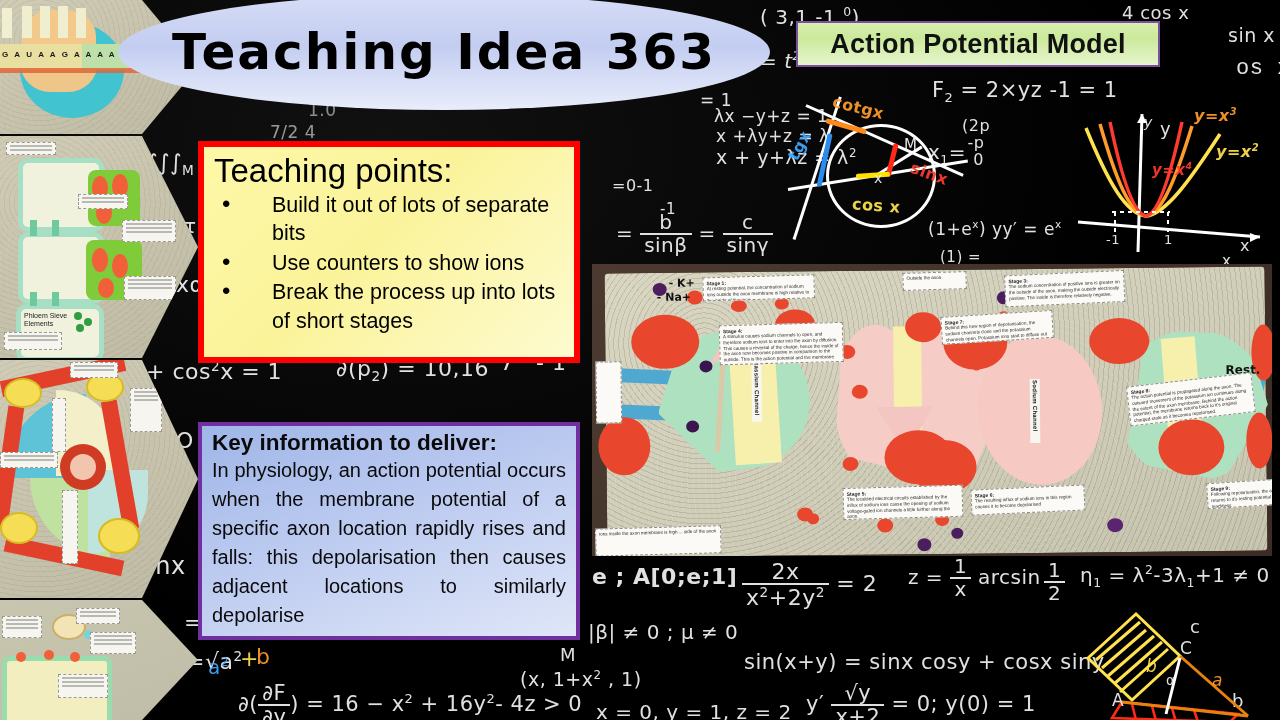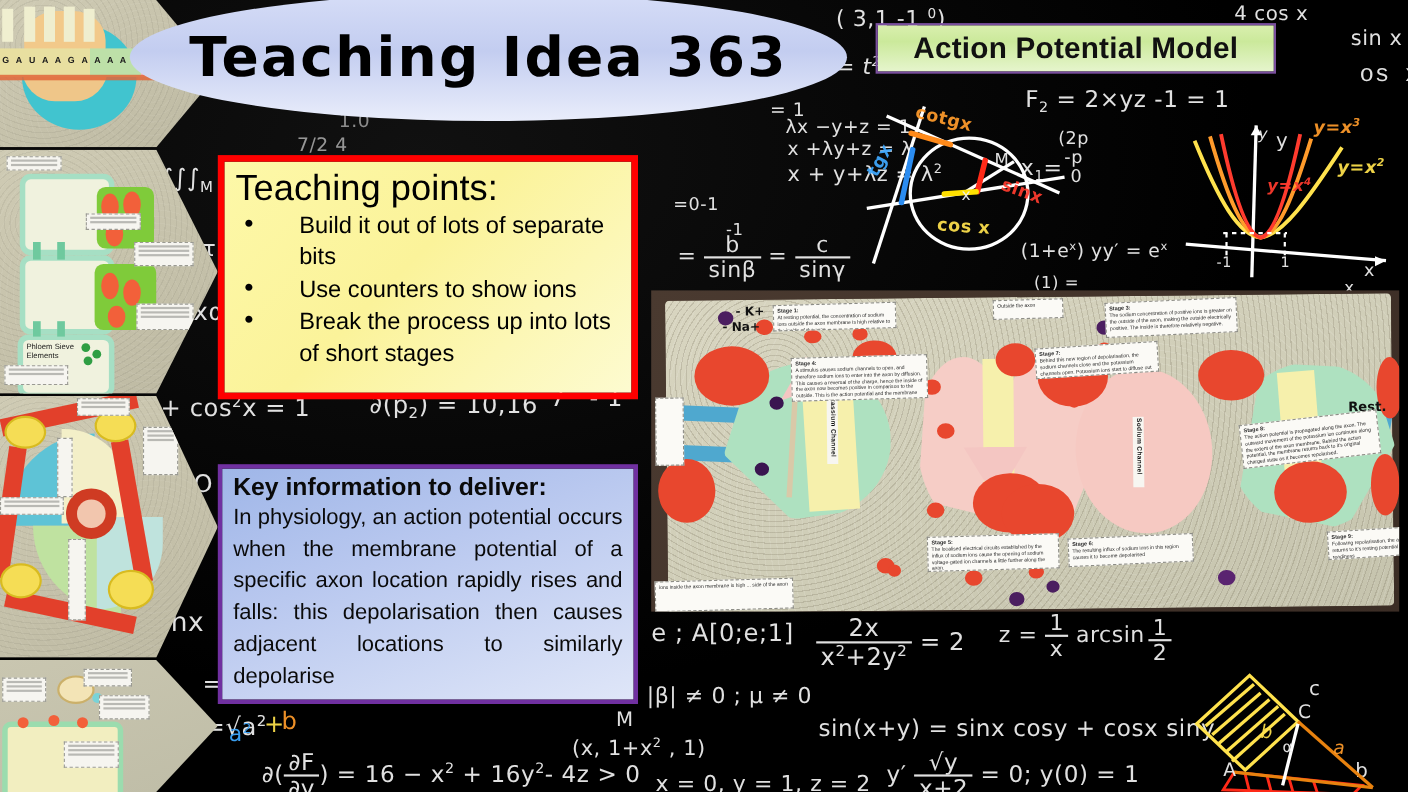--- a/index.html
+++ b/index.html
@@ -150,28 +150,29 @@
     <span class="chalk" style="left:184px;top:610px;font-size:22px;">=</span>
     <span class="chalk r" style="left:176px;top:650px;font-size:22px;">|</span>
     <span class="chalk" style="left:186px;top:648px;font-size:22px;">=√a<span class="sup">2</span></span>
     <span class="chalk b" style="left:208px;top:654px;font-size:20px;">a<span class="sup">2</span></span>
     <span class="chalk y" style="left:240px;top:646px;font-size:22px;">+</span>
     <span class="chalk o" style="left:256px;top:644px;font-size:22px;">b</span>
 
     <span class="chalk" style="left:336px;top:356px;font-size:22px;">∂(p<span class="sub">2</span>) = 10,16</span>
     <span class="chalk" style="left:500px;top:350px;font-size:22px;">7</span>
     <span class="chalk" style="left:536px;top:350px;font-size:22px;">- 1</span>
-    <span class="chalk" style="left:592px;top:564px;font-size:22px;">e ; A[0;e;1]</span>
+    <span class="chalk" style="left:592px;top:564px;font-size:22px;font-weight:bold;">e ; A[0;e;1]</span>
     <span class="chalk" style="left:588px;top:620px;font-size:20px;">|β| ≠ 0 ; μ ≠ 0</span>
     <span class="chalk" style="left:560px;top:644px;font-size:18px;">M</span>
     <span class="chalk" style="left:742px;top:560px;font-size:22px;">
       <span class="frac"><span class="num">2x</span><span class="den">x<span class="sup">2</span>+2y<span class="sup">2</span></span></span> = 2
     </span>
     <span class="chalk" style="left:908px;top:556px;font-size:20px;">z = <span class="frac"><span class="num">1</span><span class="den">x</span></span> arcsin</span>
     <span class="chalk" style="left:1044px;top:560px;font-size:20px;"><span class="frac"><span class="num">1</span><span class="den">2</span></span></span>
+    <span class="chalk" style="left:1080px;top:562px;font-size:20px;">η<span class="sub">1</span> = λ<span class="sup">2</span>-3λ<span class="sub">1</span>+1 ≠ 0</span>
     <span class="chalk" style="left:744px;top:650px;font-size:21px;">sin(x+y) = sinx cosy + cosx siny</span>
     <span class="chalk" style="left:806px;top:682px;font-size:21px;">y′ <span class="frac"><span class="num">√y</span><span class="den">x+2</span></span> = 0; y(0) = 1</span>
     <span class="chalk" style="left:238px;top:682px;font-size:21px;">∂(<span class="frac"><span class="num">∂F</span><span class="den">∂y</span></span>) = 16 − x<span class="sup">2</span> + 16y<span class="sup">2</span>- 4z &gt; 0</span>
     <span class="chalk" style="left:520px;top:668px;font-size:19px;">(x, 1+x<span class="sup">2</span> , 1)</span>
     <span class="chalk" style="left:596px;top:700px;font-size:20px;">x = 0, y = 1, z = 2</span>
     <span class="chalk" style="left:1190px;top:616px;font-size:18px;">c</span>
     <span class="chalk" style="left:1232px;top:690px;font-size:18px;">b</span>
 
     <div class="circdoodle">
       <div class="cir"></div>

